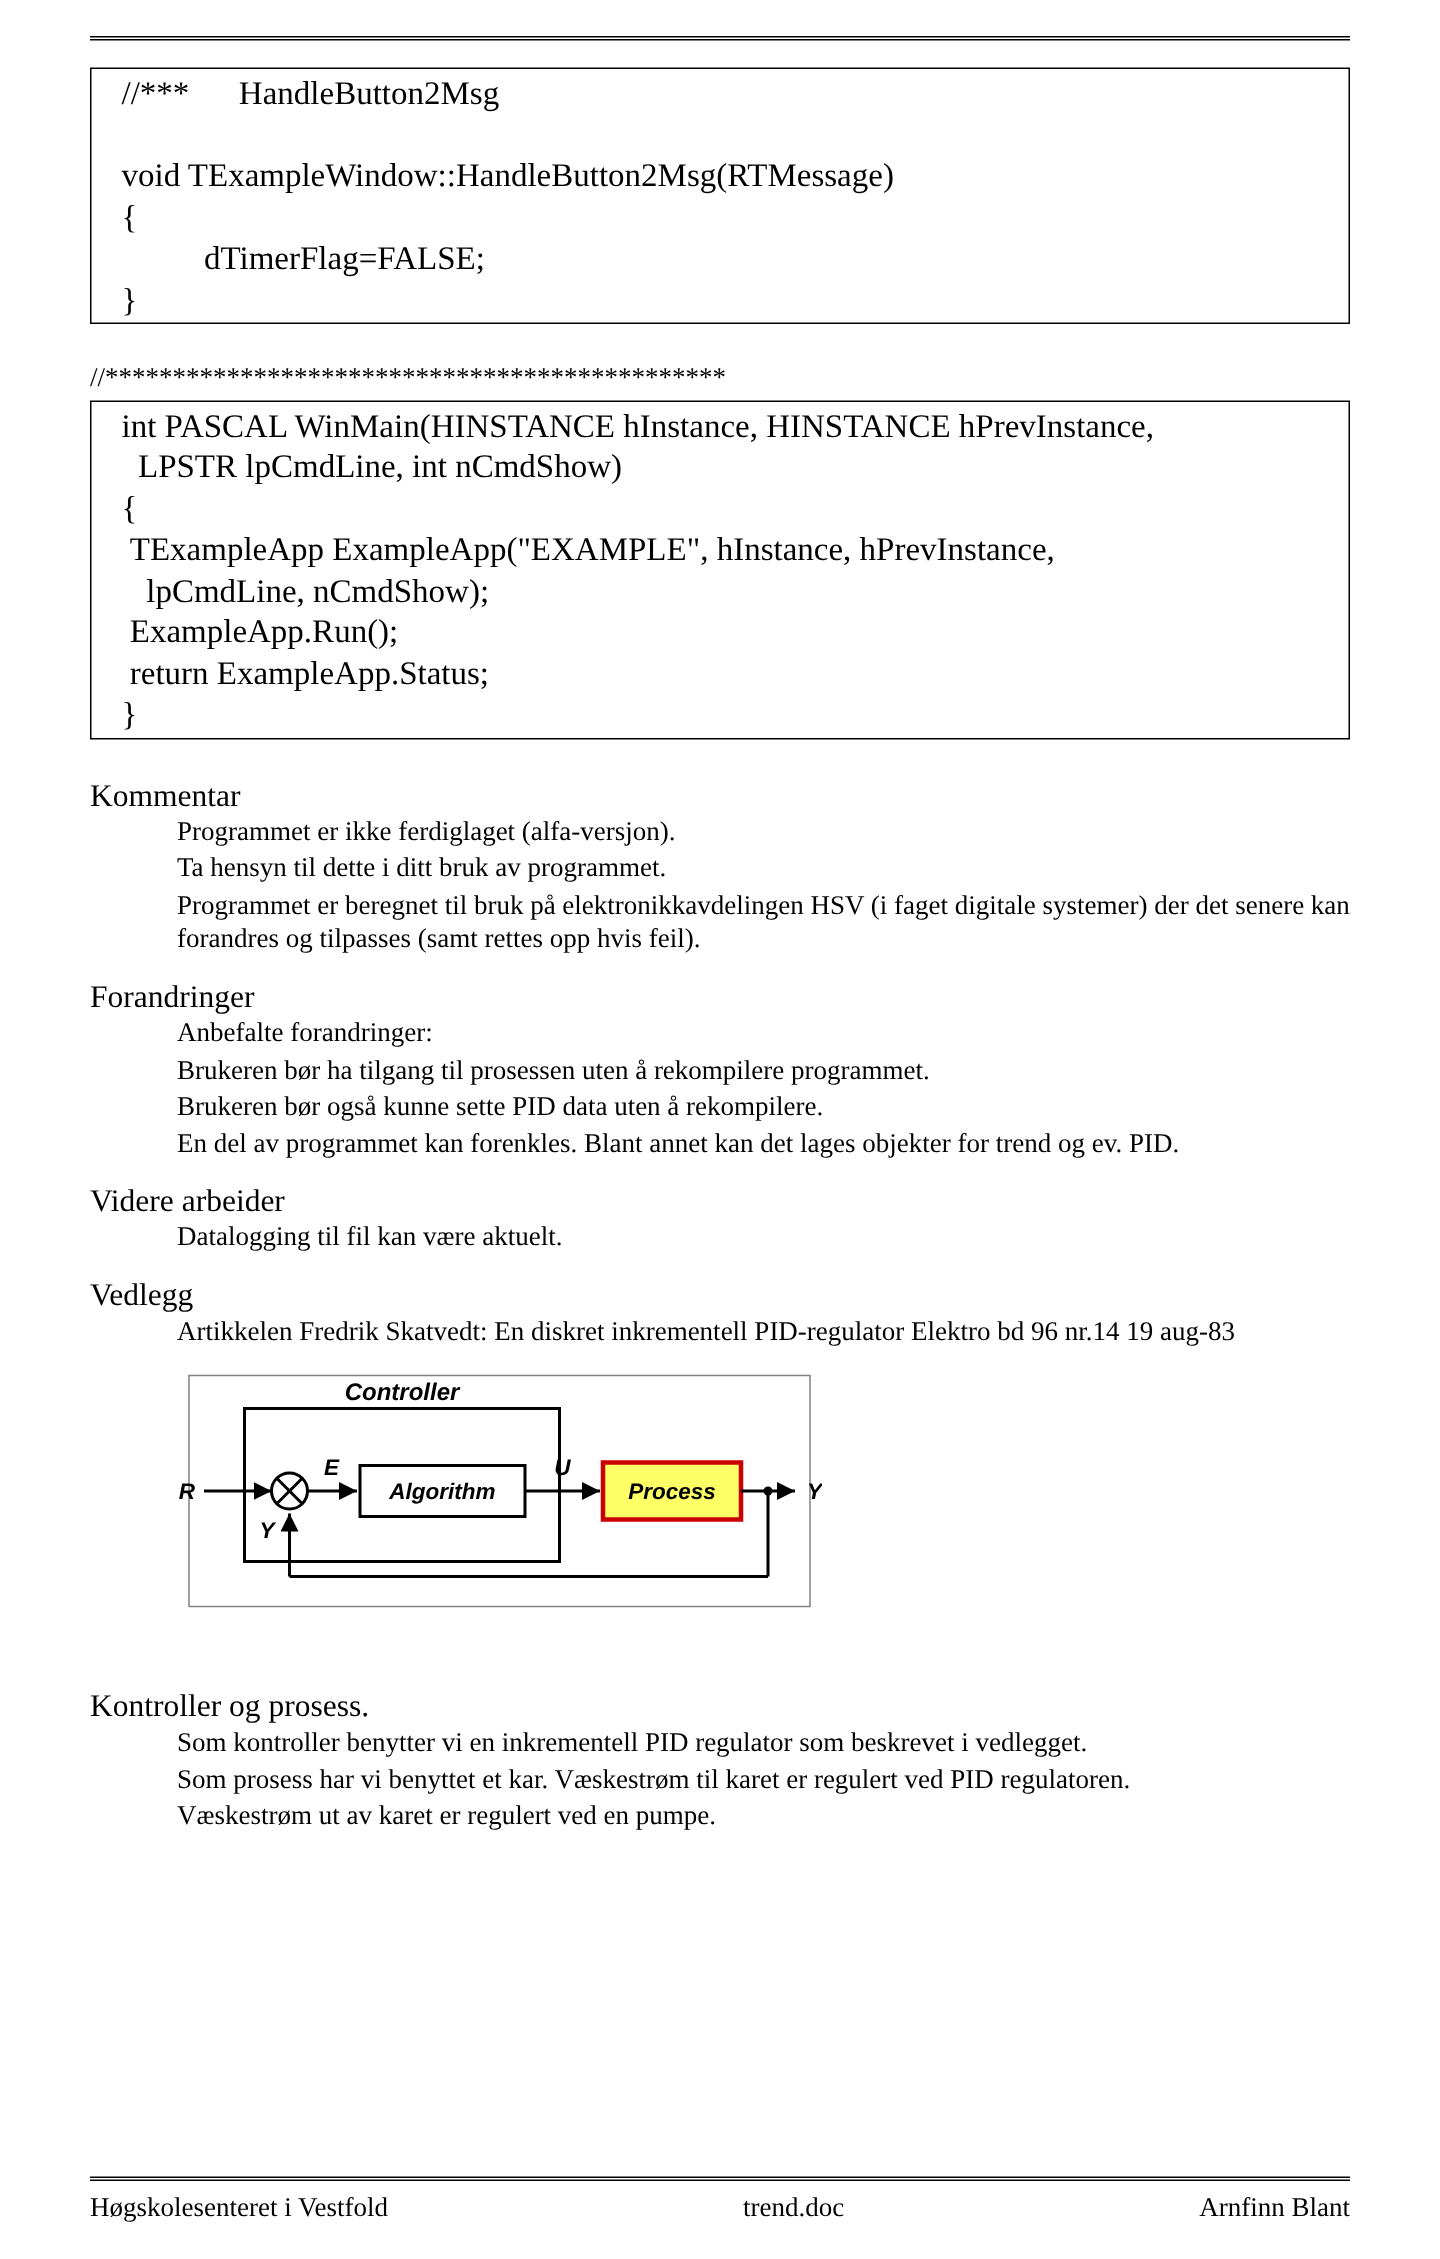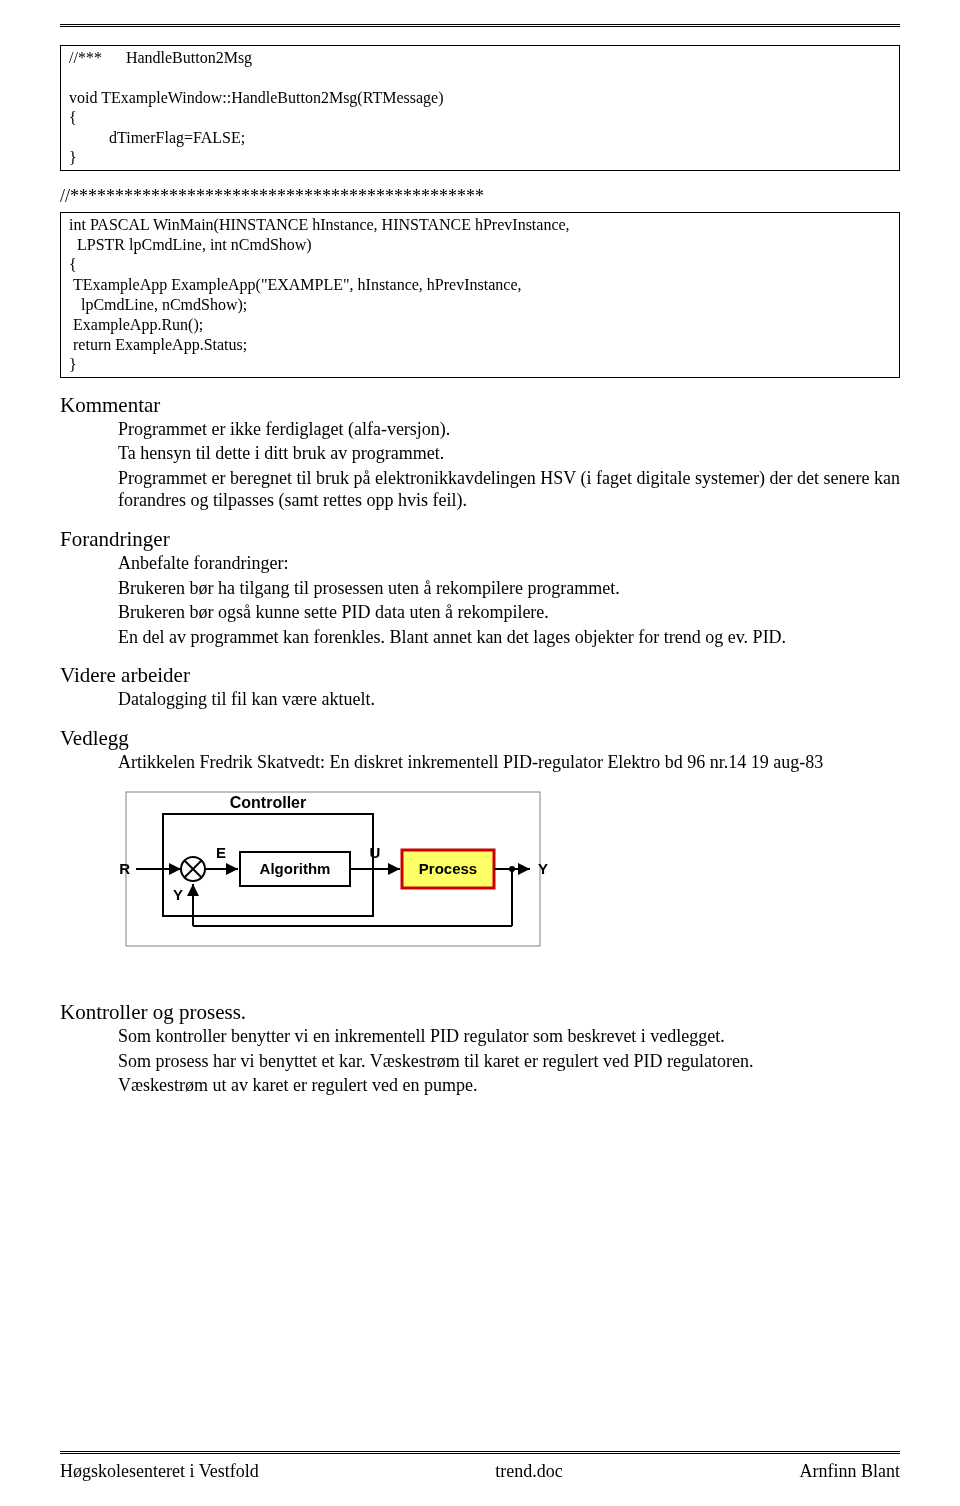--- a/index.html
+++ b/index.html
@@ -26,24 +26,24 @@
     margin-bottom: 2px;
   }
   hr.dbl {
     border: none;
     border-top: 3px double #000;
     height: 4px;
     margin: 0 0 14px 0;
   }
   .codebox {
     border: 1px solid #000;
-    padding: 2px 6px 2px 8px;
-    margin-bottom: 14px;
+    padding: 2px 6px 2px 20px;
+    margin-bottom: 24px;
     font-family: "Times New Roman", Times, serif;
-    font-size: 16px;
+    font-size: 22px;
     white-space: pre-wrap;
     line-height: 1.25;
   }
   h3.sec {
     font-size: 21px;
     font-weight: normal;
     margin: 14px 0 0 0;
   }
   .indent {
     margin-left: 58px;
@@ -53,20 +53,21 @@
   .indent p {
     margin: 0 0 2px 0;
   }
   .spaced {
     margin-top: 14px;
   }
   .diagram-wrap {
     margin-left: 58px;
     margin-top: 10px;
     margin-bottom: 40px;
+    font-style: italic;
   }
   .footer {
     position: absolute;
     bottom: 24px;
     left: 60px;
     right: 60px;
   }
   .footer-row {
     display: flex;
     justify-content: space-between;

